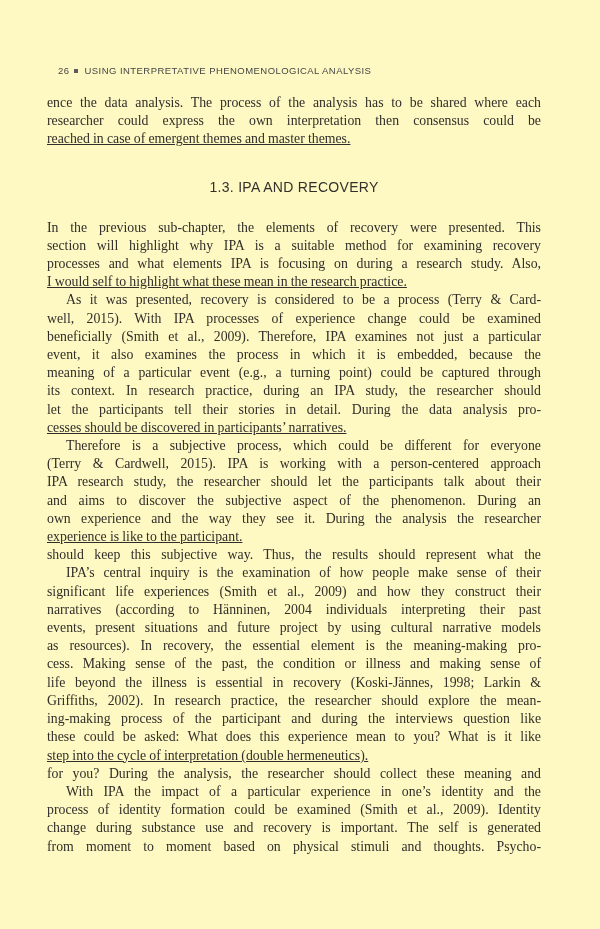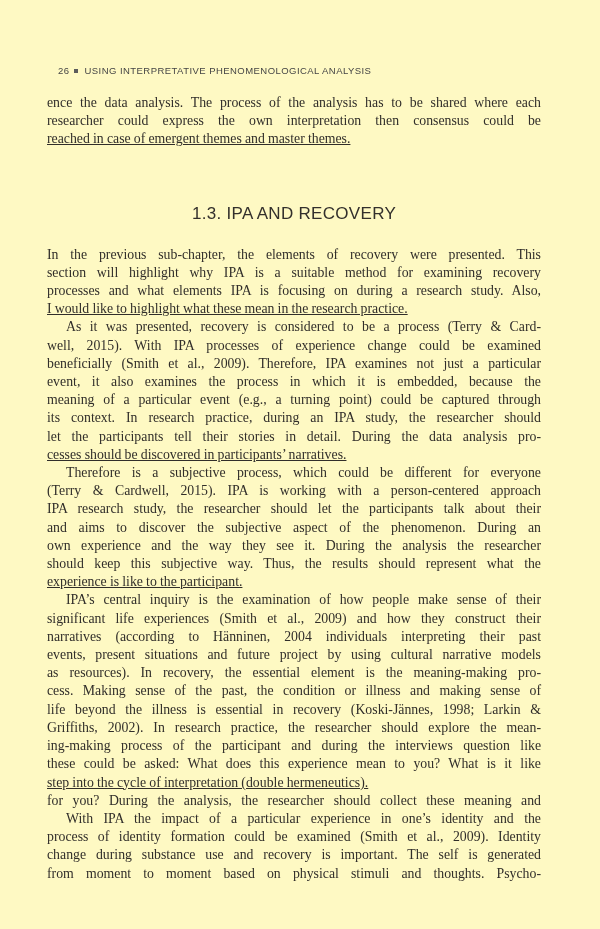--- a/index.html
+++ b/index.html
@@ -59,26 +59,26 @@
   }
   .line.flush {
     text-align-last: left;
     text-decoration: underline;
   }
   .line.indent {
     text-indent: 19px;
   }
   .section-heading {
     font-family: "Liberation Sans", sans-serif;
-    font-size: 17px;
+    font-size: 14px;
     line-height: 16px;
     letter-spacing: 0.3px;
     color: #33302c;
     text-align: center;
-    margin: 57px 0 24px 0;
+    margin: 30px 0 24px 0;
     white-space: nowrap;
   }
 </style>
 </head>
 <body>
 
 <div class="page">
   <div class="page-header">
     <span class="page-number">26</span>
     <span class="square-bullet"></span>
@@ -88,40 +88,40 @@
       <div class="paragraph">
         <div class="line">ence the data analysis. The process of the analysis has to be shared where each</div>
         <div class="line">researcher could express the own interpretation then consensus could be</div>
         <div class="line flush">reached in case of emergent themes and master themes.</div>
       </div>
       <div class="section-heading">1.3. IPA AND RECOVERY</div>
       <div class="paragraph">
         <div class="line">In the previous sub-chapter, the elements of recovery were presented. This</div>
         <div class="line">section will highlight why IPA is a suitable method for examining recovery</div>
         <div class="line">processes and what elements IPA is focusing on during a research study. Also,</div>
-        <div class="line flush">I would like to highlight what these mean in the research practice.</div>
+        <div class="line flush">I would self to highlight what these mean in the research practice.</div>
       </div>
       <div class="paragraph">
         <div class="line indent">As it was presented, recovery is considered to be a process (Terry &amp; Card-</div>
         <div class="line">well, 2015). With IPA processes of experience change could be examined</div>
         <div class="line">beneficially (Smith et al., 2009). Therefore, IPA examines not just a particular</div>
         <div class="line">event, it also examines the process in which it is embedded, because the</div>
         <div class="line">meaning of a particular event (e.g., a turning point) could be captured through</div>
         <div class="line">its context. In research practice, during an IPA study, the researcher should</div>
         <div class="line">let the participants tell their stories in detail. During the data analysis pro-</div>
         <div class="line flush">cesses should be discovered in participants’ narratives.</div>
       </div>
       <div class="paragraph">
         <div class="line indent">Therefore is a subjective process, which could be different for everyone</div>
         <div class="line">(Terry &amp; Cardwell, 2015). IPA is working with a person-centered approach</div>
         <div class="line">IPA research study, the researcher should let the participants talk about their</div>
         <div class="line">and aims to discover the subjective aspect of the phenomenon. During an</div>
         <div class="line">own experience and the way they see it. During the analysis the researcher</div>
+        <div class="line flush">experience is like to the participant.</div>
         <div class="line">should keep this subjective way. Thus, the results should represent what the</div>
-        <div class="line flush">experience is like to the participant.</div>
       </div>
       <div class="paragraph">
         <div class="line indent">IPA’s central inquiry is the examination of how people make sense of their</div>
         <div class="line">significant life experiences (Smith et al., 2009) and how they construct their</div>
         <div class="line">narratives (according to Hänninen, 2004 individuals interpreting their past</div>
         <div class="line">events, present situations and future project by using cultural narrative models</div>
         <div class="line">as resources). In recovery, the essential element is the meaning-making pro-</div>
         <div class="line">cess. Making sense of the past, the condition or illness and making sense of</div>
         <div class="line">life beyond the illness is essential in recovery (Koski-Jännes, 1998; Larkin &amp;</div>
         <div class="line">Griffiths, 2002). In research practice, the researcher should explore the mean-</div>

